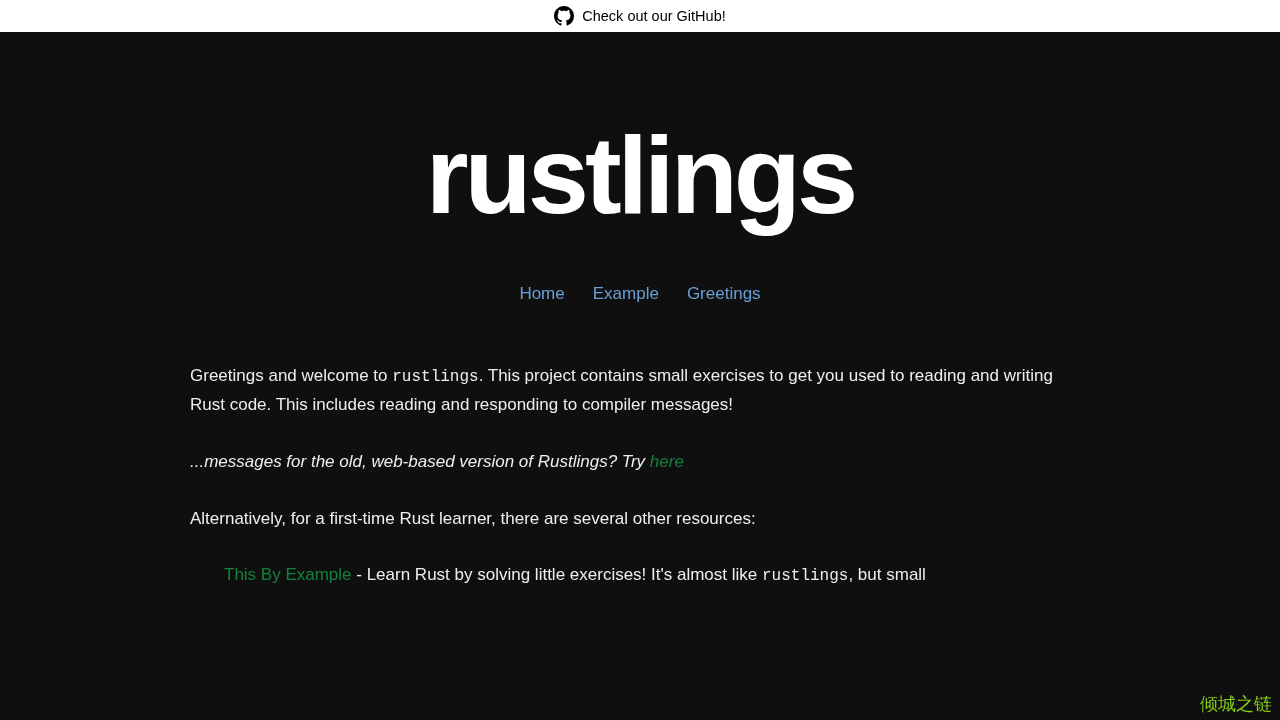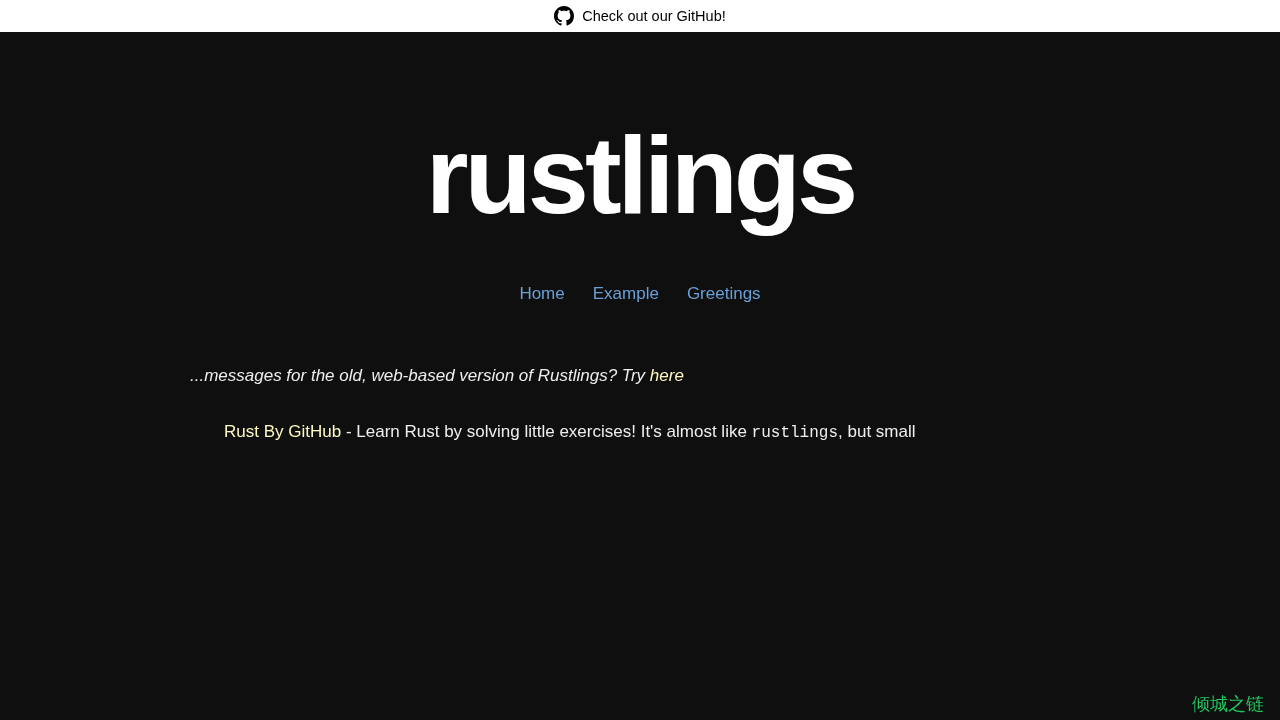--- a/index.html
+++ b/index.html
@@ -79,42 +79,42 @@
     code {
       font-family: "SFMono-Regular", Consolas, "Liberation Mono", Menlo, monospace;
       font-size: 16px;
     }
 
     .italic-line {
       font-style: italic;
     }
 
     .link {
-      color: #fef9c3;
+      color: #15803d;
       text-decoration: none;
       cursor: pointer;
       margin-top: 36px;
     }
 
     .resource-list {
       list-style: none;
       padding-left: 34px;
     }
 
     .resource-list li {
       margin-bottom: 18px;
       line-height: 1.55;
     }
 
     .watermark {
       position: absolute;
-      right: 16px;
+      right: 8px;
       bottom: 4px;
       font-size: 18px;
-      color: #22c55e;
+      color: #84cc16;
       font-family: "SimSun", "STSong", serif;
       font-weight: 500;
     }
   </style>
 </head>
 <body>
 
 <div class="github-banner">
   <span class="github-icon">
     <svg viewBox="0 0 16 16" width="20" height="20" fill="#000000">
@@ -128,26 +128,30 @@
   <div class="logo-text">rustlings</div>
 </div>
 
 <nav class="navbar">
   <a>Home</a>
   <a>Example</a>
   <a>Greetings</a>
 </nav>
 
 <div class="content">
+  <p>
+    <span>Greetings and welcome to </span><code>rustlings</code><span>. This project contains small exercises to get you used to reading and writing Rust code. This includes reading and responding to compiler messages!</span>
+  </p>
 
   <p class="italic-line">
     <span>...messages for the old, web-based version of Rustlings? Try </span><a class="link">here</a>
   </p>
 
+  <p>Alternatively, for a first-time Rust learner, there are several other resources:</p>
 
   <ul class="resource-list">
     <li>
-      <a class="link">Rust By GitHub</a><span> - Learn Rust by solving little exercises! It's almost like </span><code>rustlings</code><span>, but small</span>
+      <a class="link">This By Example</a><span> - Learn Rust by solving little exercises! It's almost like </span><code>rustlings</code><span>, but small</span>
     </li>
   </ul>
 </div>
 
 <div class="watermark">倾城之链</div>
 
 </body></html>

